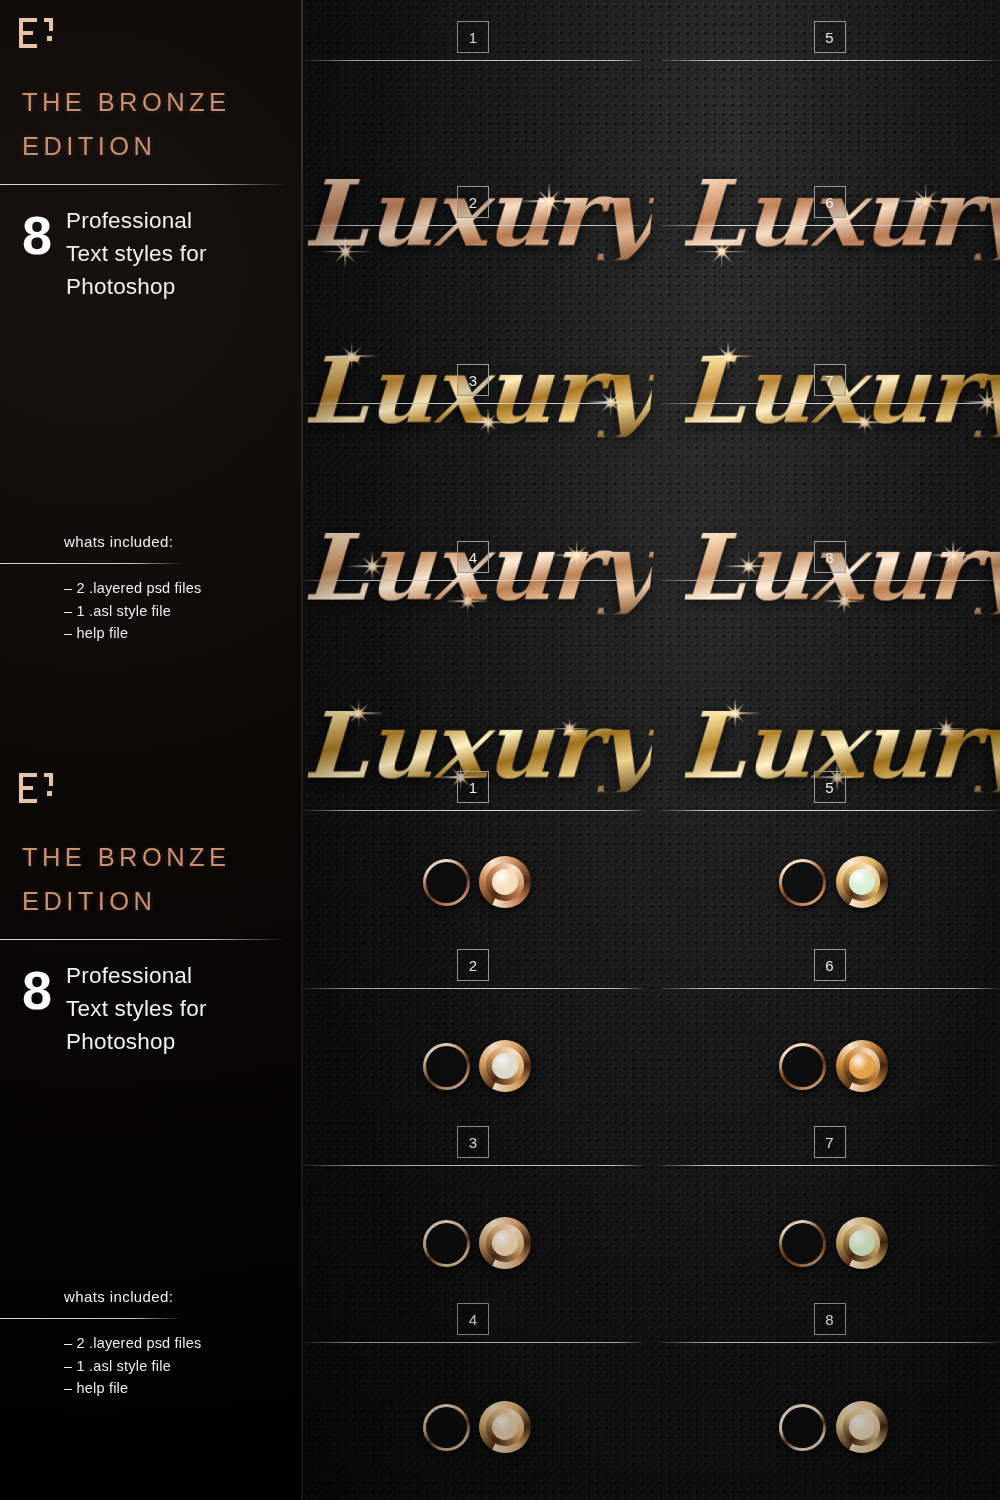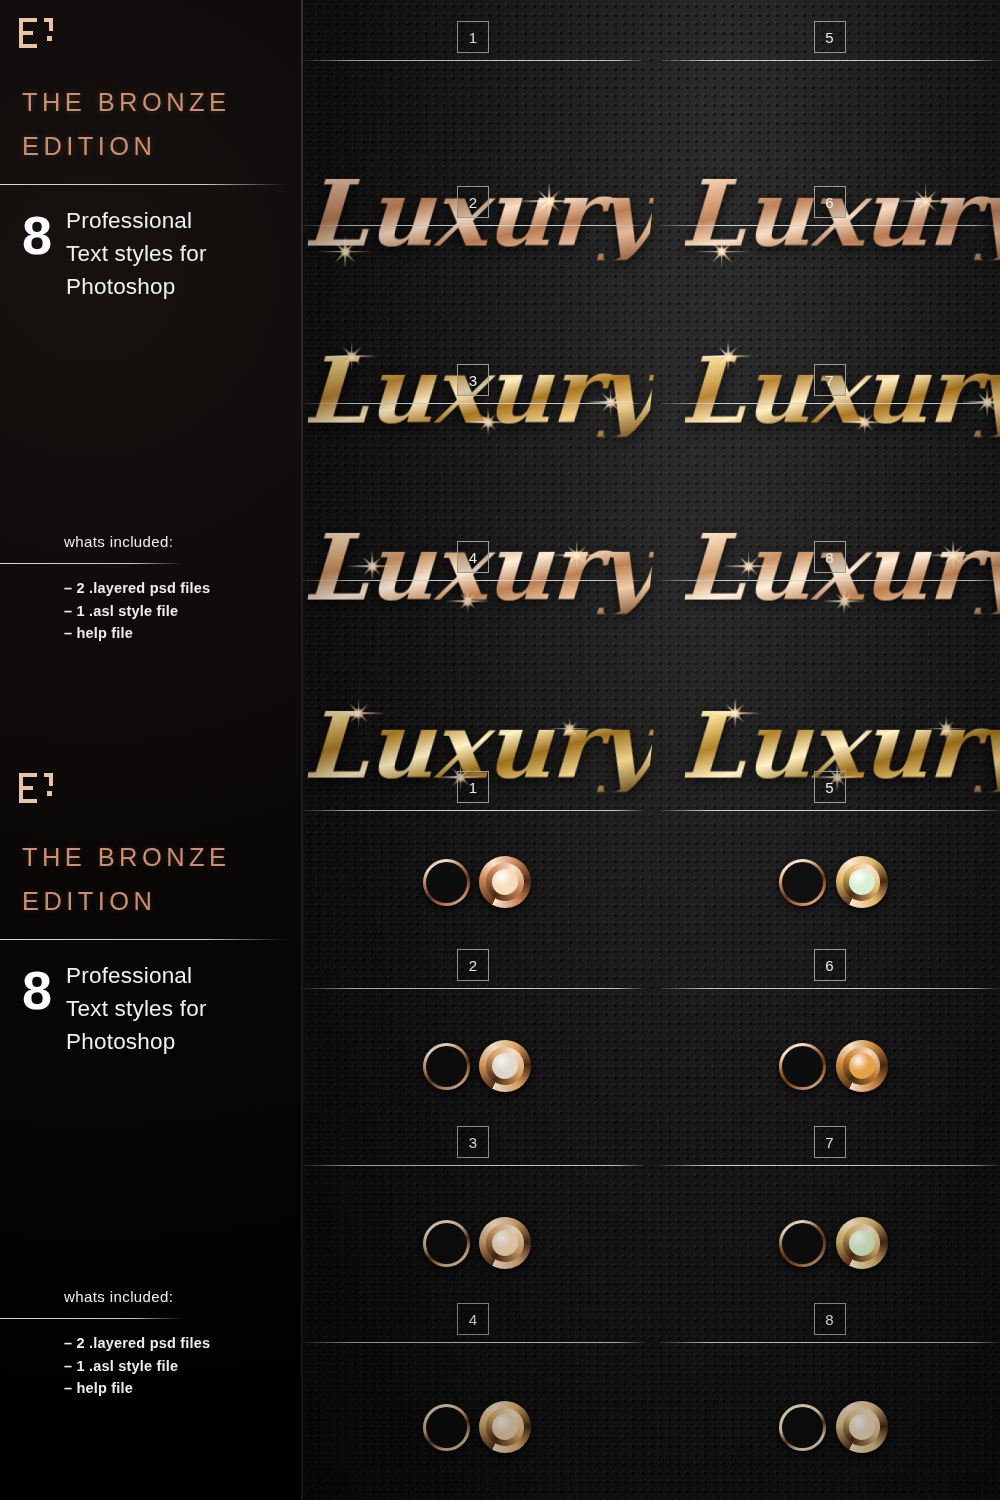--- a/index.html
+++ b/index.html
@@ -67,21 +67,21 @@
     white-space:pre-line; letter-spacing:.2px;
   }
 
   .incl-title{
     position:absolute; left:64px; top:533px;
     font-size:15px; font-weight:300; color:#efefef; letter-spacing:.4px;
   }
   .rule-incl{ top:563px; width:183px; }
   .incl-list{
     position:absolute; left:64px; top:577px;
-    font-size:14.5px; line-height:22.5px; font-weight:700; color:#ededed;
+    font-size:14.5px; line-height:22.5px; font-weight:400; color:#ededed;
     white-space:pre-line; letter-spacing:.2px;
   }
 
   
   .showcase{
     flex:1 1 auto; position:relative; overflow:hidden;
     background:
       radial-gradient(ellipse at 62% 8%, #2a2a2a 0%, #1d1d1d 32%, #141414 62%, #0d0d0d 100%);
   }
   .tex{

